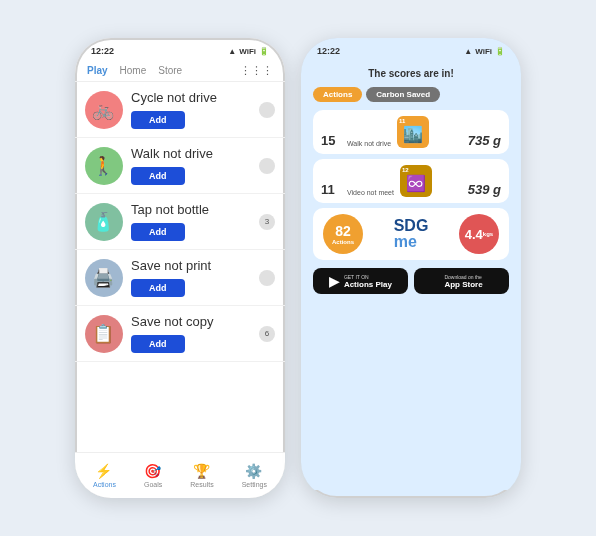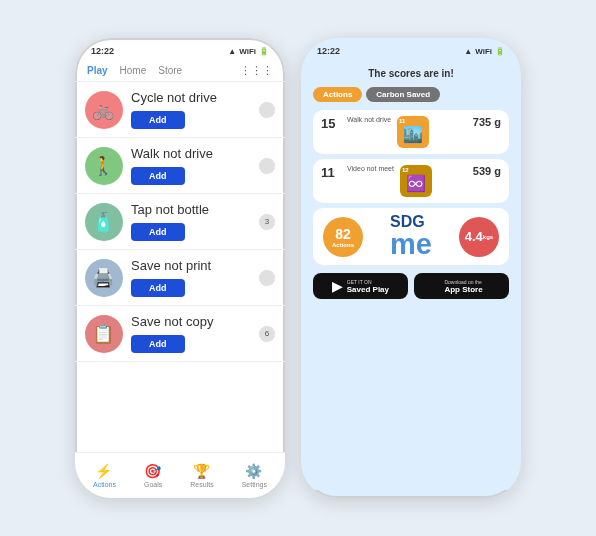--- a/index.html
+++ b/index.html
@@ -223,21 +223,21 @@
     .score-tab.inactive-tab {
       background: #737373;
       color: #fff;
     }
 
     
     .score-row {
       background: #fff;
       border-radius: 10px;
       display: flex;
-      align-items: flex-start;
+      align-items: flex-end;
       padding: 6px 8px;
       margin-bottom: 5px;
       gap: 6px;
     }
 
     .score-number {
       font-size: 13px;
       font-weight: 700;
       color: #333;
       min-width: 20px;
@@ -274,23 +274,24 @@
       font-weight: 900;
     }
 
     .sdg-badge .sdg-icon {
       font-size: 16px;
       margin-top: 6px;
     }
 
     .score-value {
       margin-left: auto;
-      font-size: 11px;
+      font-size: 13px;
       font-weight: 700;
       color: #333;
+      font-style: italic;
     }
 
     
     .summary-row {
       background: #ffffff;
       border-radius: 10px;
       display: flex;
       align-items: center;
       padding: 6px 10px;
       margin-bottom: 8px;
@@ -324,21 +325,21 @@
     }
 
     .sdg-text {
       font-size: 16px;
       font-weight: 900;
       color: #1a4a8a;
       line-height: 1;
     }
 
     .me-text {
-      font-size: 29px;
+      font-size: 16px;
       font-weight: 900;
       color: #4a90d9;
       line-height: 1;
     }
 
     .kgs-circle {
       width: 40px;
       height: 40px;
       border-radius: 50%;
       background: #e05555;
@@ -545,21 +546,21 @@
           <span>4.4</span>
           <span class="big-number-label">kgs</span>
         </div>
       </div>
 
       <div class="store-buttons">
         <div class="store-btn">
           <span class="store-icon">▶</span>
           <div class="store-btn-text">
             <span class="store-btn-subtitle">GET IT ON</span>
-            <span class="store-btn-title">Saved Play</span>
+            <span class="store-btn-title">Actions Play</span>
           </div>
         </div>
         <div class="store-btn">
           <span class="store-icon"></span>
           <div class="store-btn-text">
             <span class="store-btn-subtitle">Download on the</span>
             <span class="store-btn-title">App Store</span>
           </div>
         </div>
       </div>

